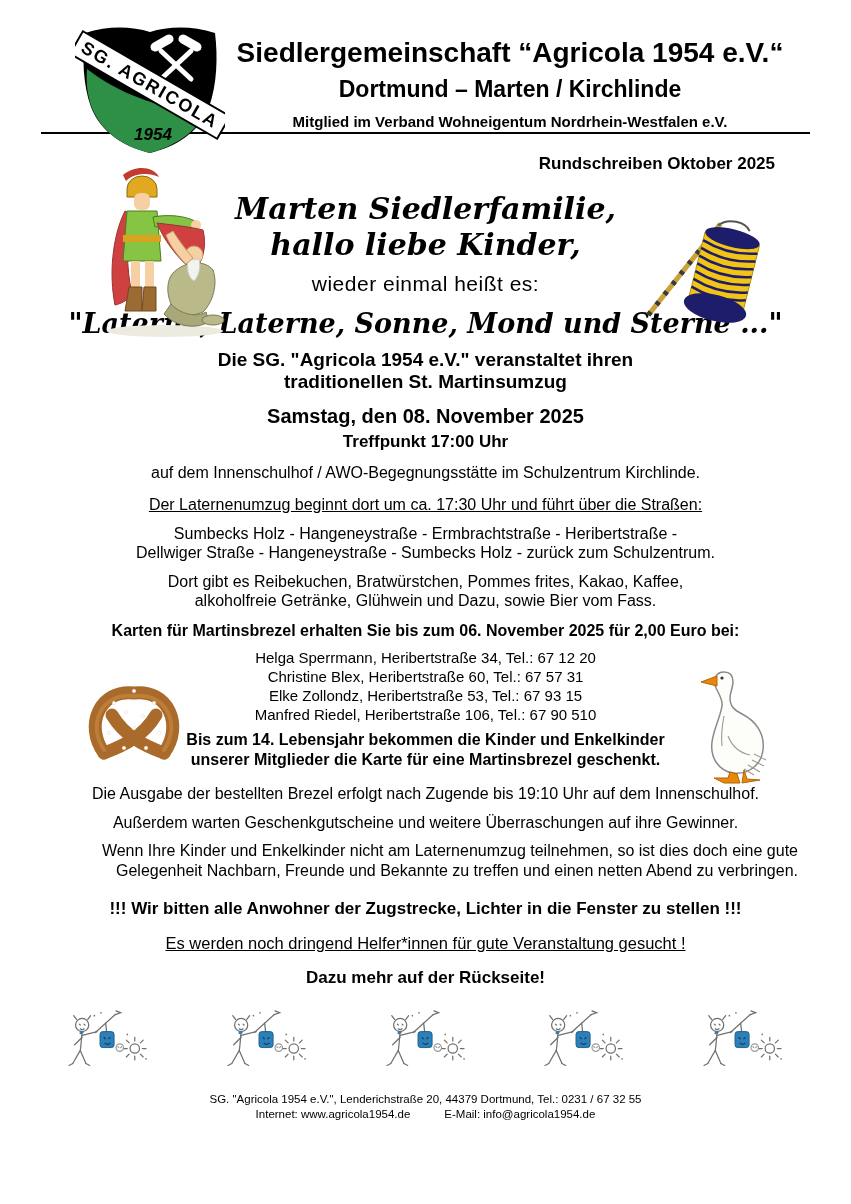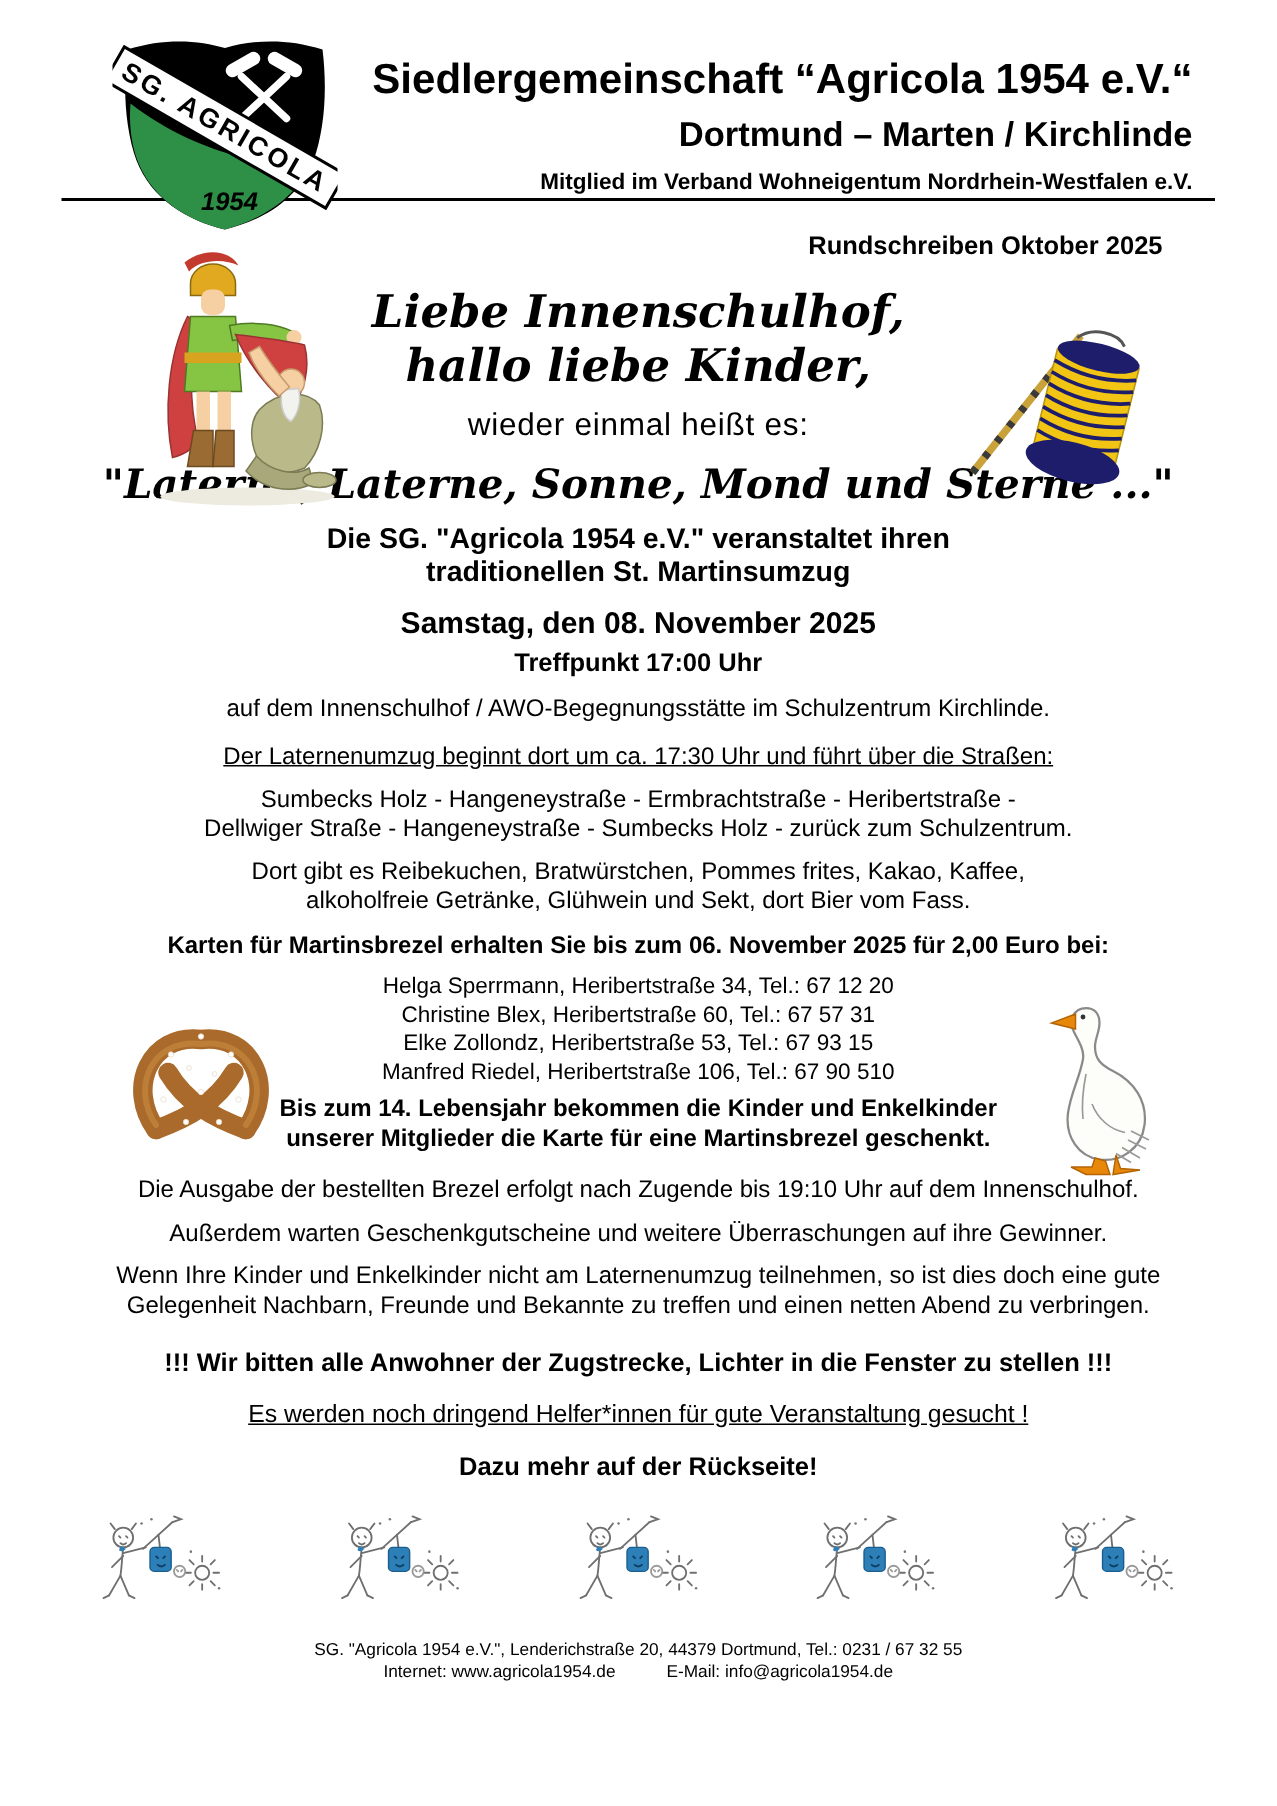--- a/index.html
+++ b/index.html
@@ -5,21 +5,21 @@
   * { margin:0; padding:0; box-sizing:border-box; }
   html,body { background:#888; }
   .page {
     width:851px; height:1204px; margin:0 auto; position:relative;
     background:#fff; color:#000; overflow:hidden;
     font-family:"Liberation Sans", sans-serif;
   }
   
   .header { display:flex; padding:23px 0 0 75px; height:132px; }
   .logo-wrap { width:150px; flex:none; }
-  .header-text { width:570px; text-align:right; padding-top:14px; }
+  .header-text { width:570px; text-align:center; padding-top:14px; }
   .main-title { font-size:28px; font-weight:bold; line-height:32px; }
   .sub-title { font-size:23px; font-weight:bold; margin-top:7px; }
   .membership { font-size:15px; font-weight:bold; margin-top:10px; }
   .rule { border:none; border-top:2px solid #000; margin:0 41px; }
 
   
   .circular { margin:20px 76px 0 0; text-align:right; font-size:17px; font-weight:bold; }
   .c { text-align:center; }
   .greeting-line { margin-top:18px; font-family:"DejaVu Serif", serif; font-style:italic; font-weight:bold; font-size:30px; line-height:34px; }
   .greeting-line + .greeting-line { margin-top:2px; }
@@ -30,21 +30,21 @@
   .time-line { margin-top:4px; font-size:17px; font-weight:bold; }
   .loc-line { margin-top:12px; font-size:16px; }
   .route-intro { margin-top:14px; font-size:16px; text-decoration:underline; }
   .streets { margin-top:10px; font-size:16px; line-height:19px; }
   .food { margin-top:10px; font-size:16px; line-height:19px; }
   .karten { margin-top:12px; font-size:16px; font-weight:bold; }
   .contacts { margin-top:8px; list-style:none; font-size:15px; line-height:19px; text-align:center; }
   .bis { margin-top:6px; font-size:16px; font-weight:bold; line-height:20px; }
   .note { margin-top:9px; font-size:16px; line-height:20px; }
   .note.first { margin-top:14px; }
-  .note.wide { max-width:745px; margin-left:auto; margin-right:auto; margin-top:8px; }
+  .note.wide { max-width:745px; margin-left:auto; margin-right:auto; margin-top:8px;text-align:right; }
   .appeal { margin-top:18px; font-size:17px; font-weight:bold; }
   .helpers { margin-top:15px; font-size:16.5px; text-decoration:underline; }
   .backside { margin-top:15px; font-size:17px; font-weight:bold; }
   .kids-row { margin:22px 62px 0 62px; display:flex; justify-content:space-between; }
   .footer { margin-top:16px; text-align:center; font-size:11.5px; line-height:15px; }
   .footer .gap { display:inline-block; width:34px; }
 
   
   .abs { position:absolute; }
   .martin { left:93px; top:165px; }
@@ -175,21 +175,21 @@
         <path d="M68,88 L80,94 M66,94 L78,100 M62,99 L74,106 M58,103 L68,109"></path>
         <path d="M38,50 C36,60 35,70 36,80"></path>
       </g>
       <path d="M44,106 L42,112 L28,112 L38,117 L54,117 L51,108 Z" fill="#e8880a" stroke="#b36505" stroke-width="1"></path>
       <path d="M58,104 L61,113 L74,114 L56,117 Z" fill="#e8880a" stroke="#b36505" stroke-width="1"></path>
     </svg>
   </div>
 
   <div class="circular">Rundschreiben Oktober 2025</div>
 
-  <div class="c greeting-line">Liebe Innenschulhof,</div>
+  <div class="c greeting-line">Marten Siedlerfamilie,</div>
   <div class="c greeting-line">hallo liebe Kinder,</div>
   <div class="c greeting-small">wieder einmal heißt es:</div>
 
   <div class="c song">"Laterne, Laterne, Sonne, Mond und Sterne ..."</div>
 
   <div class="c announce">
     <div>Die SG. "Agricola 1954 e.V." veranstaltet ihren</div>
     <div>traditionellen St. Martinsumzug</div>
   </div>
   <div class="c date-line">Samstag, den 08. November 2025</div>
@@ -197,21 +197,21 @@
   <div class="c loc-line">auf dem Innenschulhof / AWO-Begegnungsstätte im Schulzentrum Kirchlinde.</div>
 
   <div class="c route-intro">Der Laternenumzug beginnt dort um ca. 17:30 Uhr und führt über die Straßen:</div>
   <div class="c streets">
     <div>Sumbecks Holz - Hangeneystraße - Ermbrachtstraße - Heribertstraße -</div>
     <div>Dellwiger Straße - Hangeneystraße - Sumbecks Holz - zurück zum Schulzentrum.</div>
   </div>
 
   <div class="c food">
     <div>Dort gibt es Reibekuchen, Bratwürstchen, Pommes frites, Kakao, Kaffee,</div>
-    <div>alkoholfreie Getränke, Glühwein und Sekt, dort Bier vom Fass.</div>
+    <div>alkoholfreie Getränke, Glühwein und Dazu, sowie Bier vom Fass.</div>
   </div>
 
   <div class="c karten">Karten für Martinsbrezel erhalten Sie bis zum 06. November 2025 für 2,00 Euro bei:</div>
 
   <ul class="contacts">
     <li>Helga Sperrmann, Heribertstraße 34, Tel.: 67 12 20</li>
     <li>Christine Blex, Heribertstraße 60, Tel.: 67 57 31</li>
     <li>Elke Zollondz, Heribertstraße 53, Tel.: 67 93 15</li>
     <li>Manfred Riedel, Heribertstraße 106, Tel.: 67 90 510</li>
   </ul>

